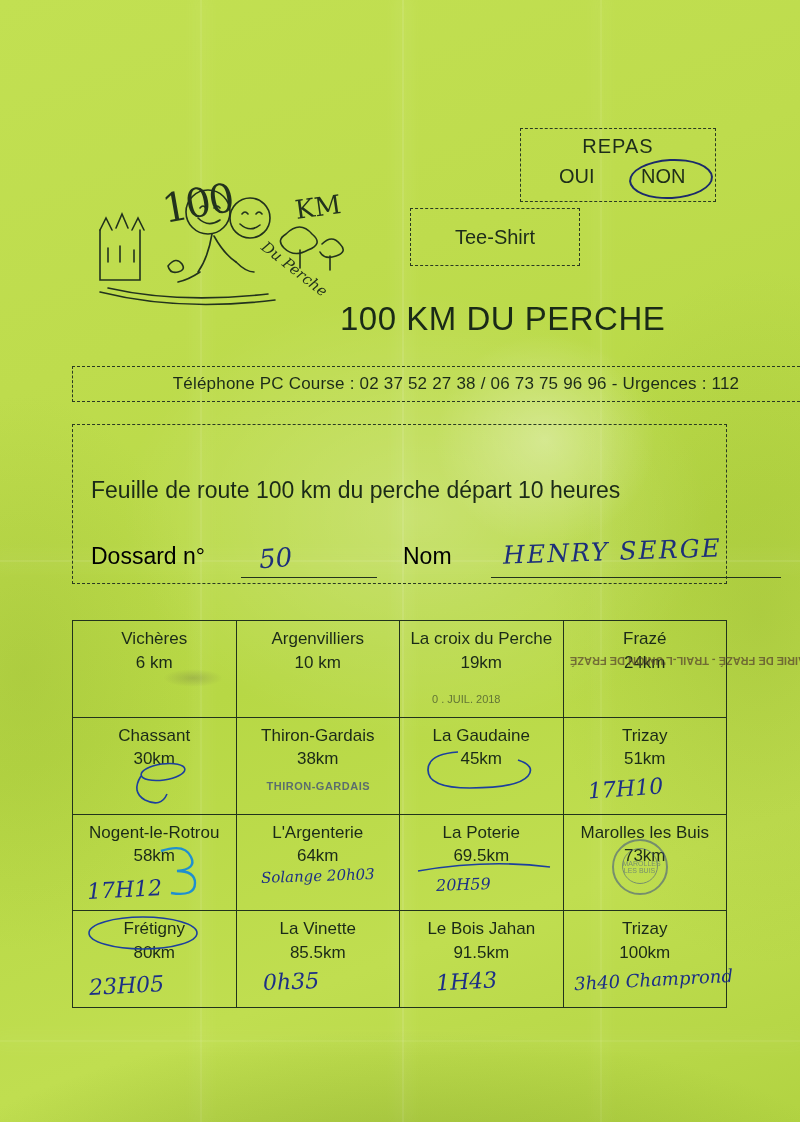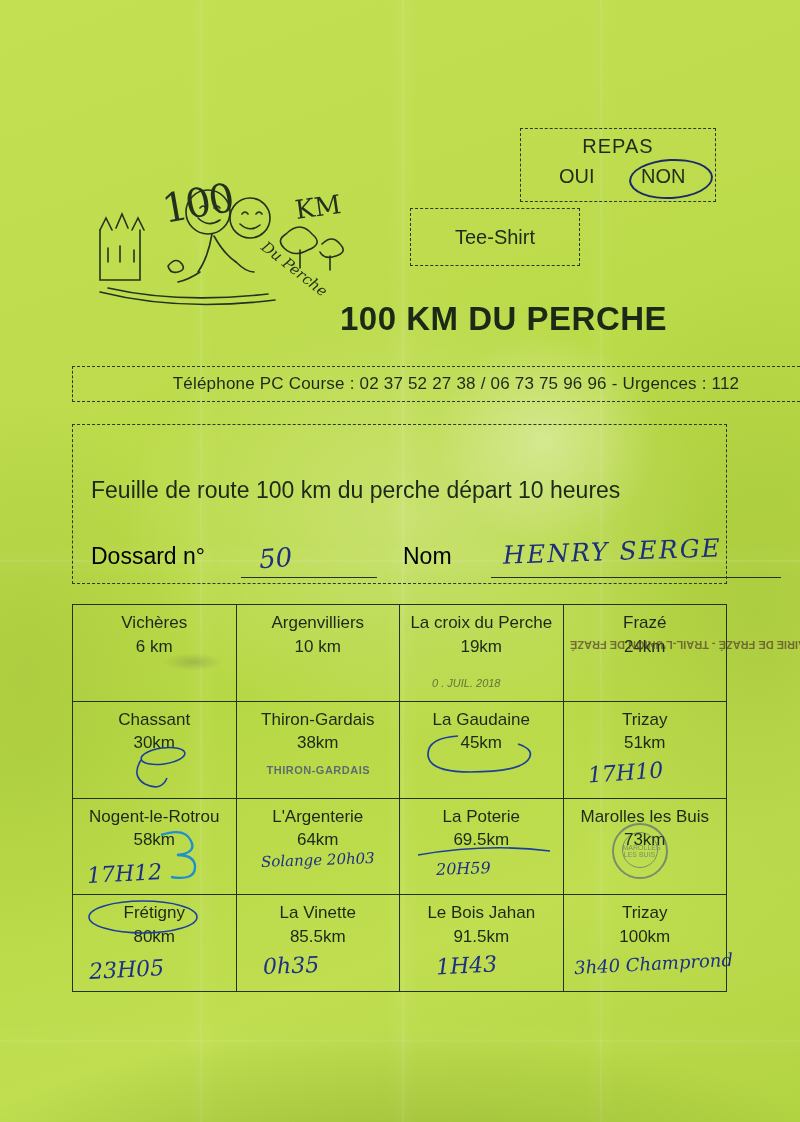--- a/index.html
+++ b/index.html
@@ -66,21 +66,21 @@
     position: absolute; left: 108px; top: 30px; width: 80px; height: 36px;
     border: 2px solid #1b2a6b; border-radius: 50%/50%;
     transform: rotate(-3deg);
   }
 
   #teeshirt-box { left: 410px; top: 208px; width: 170px; height: 58px; }
   #teeshirt-label { font-size: 20px; color: #1d2c1a; }
 
   #title {
     position: absolute; left: 340px; top: 300px; width: 400px;
-    font-size: 33px; font-weight: 700; letter-spacing: 0.5px; color: #1a2a17;
+    font-size: 33px; font-weight: 400; letter-spacing: 0.5px; color: #1a2a17;
   }
 
   #phone-box { left: 72px; top: 366px; width: 768px; height: 36px; }
   #phone-text { font-size: 17px; color: #1c2b19; letter-spacing: 0.2px; }
 
   #route-box { left: 72px; top: 424px; width: 655px; height: 160px; }
   #route-line1 {
     position: absolute; left: 18px; top: 52px; font-size: 23px; color: #1b2a18;
   }
   #dossard-label { position: absolute; left: 18px; top: 118px; font-size: 23px; }
@@ -96,21 +96,21 @@
     position: absolute;
     font-family: "DejaVu Serif", serif;
     color: #1d2f7a;
     font-style: italic;
   }
 
   #hand-dossard { left: 186px; top: 118px; font-size: 26px; transform: rotate(-4deg); }
   #hand-nom { left: 430px; top: 112px; font-size: 25px; letter-spacing: 2px; transform: rotate(-2deg); }
 
   
-  #table-wrap { position: absolute; left: 72px; top: 604px; width: 655px; height: 388px; }
+  #table-wrap { position: absolute; left: 72px; top: 620px; width: 655px; height: 388px; }
   table#checkpoints {
     width: 655px;
     height: 388px;
     border-collapse: collapse;
     table-layout: fixed;
   }
   table#checkpoints td {
     border: 1px solid #22331c;
     vertical-align: top;
     text-align: center;
@@ -270,21 +270,21 @@
           <div class="cp-dist">6 km</div>
           <div class="smudge" style="left:90px;top:48px;width:60px;height:18px;background:radial-gradient(ellipse at 50% 50%, rgba(90,90,70,0.25), rgba(0,0,0,0) 70%);"></div>
         </td>
         <td>
           <div class="cp-name">Argenvilliers</div>
           <div class="cp-dist">10 km</div>
         </td>
         <td>
           <div class="cp-name">La croix du Perche</div>
           <div class="cp-dist">19km</div>
-          <div class="stamp" style="left:32px;top:72px;font-size:11px;font-weight:400;color:#44532c;font-style:italic;">0 . JUIL. 2018</div>
+          <div class="stamp" style="left:32px;top:72px;font-size:11px;font-weight:400;color:#44532c;">0 . JUIL. 2018</div>
         </td>
         <td>
           <div class="cp-name">Frazé</div>
           <div class="cp-dist">24km</div>
           <div class="stamp stamp-rot" style="left:6px;top:34px;font-size:11px;">MAIRIE DE FRAZÉ - TRAIL-L'UNION DE FRAZÉ</div>
         </td>
       </tr>
 
       <tr>
         <td>

